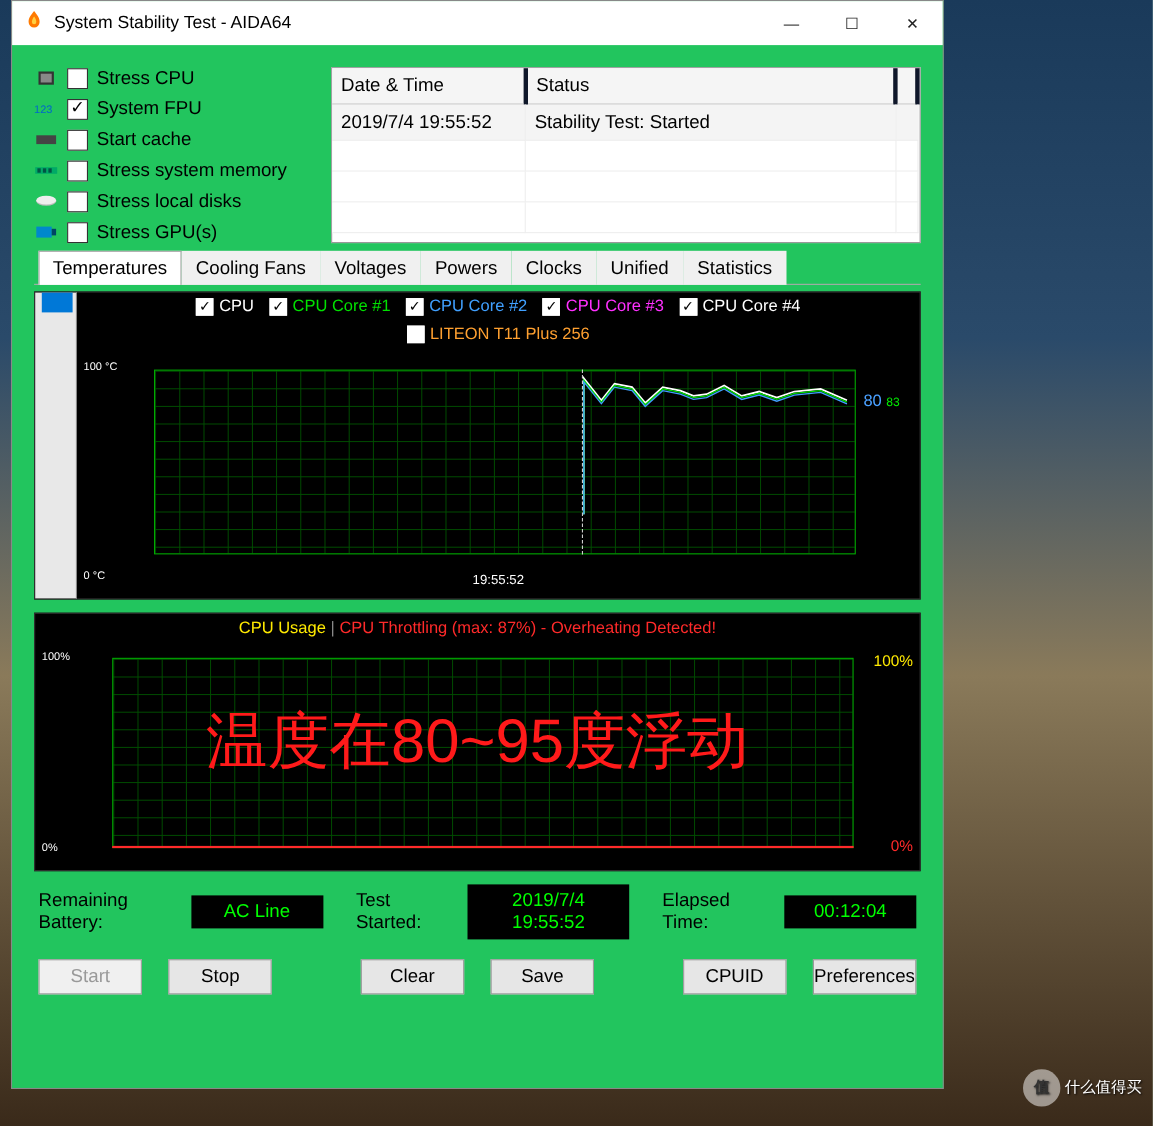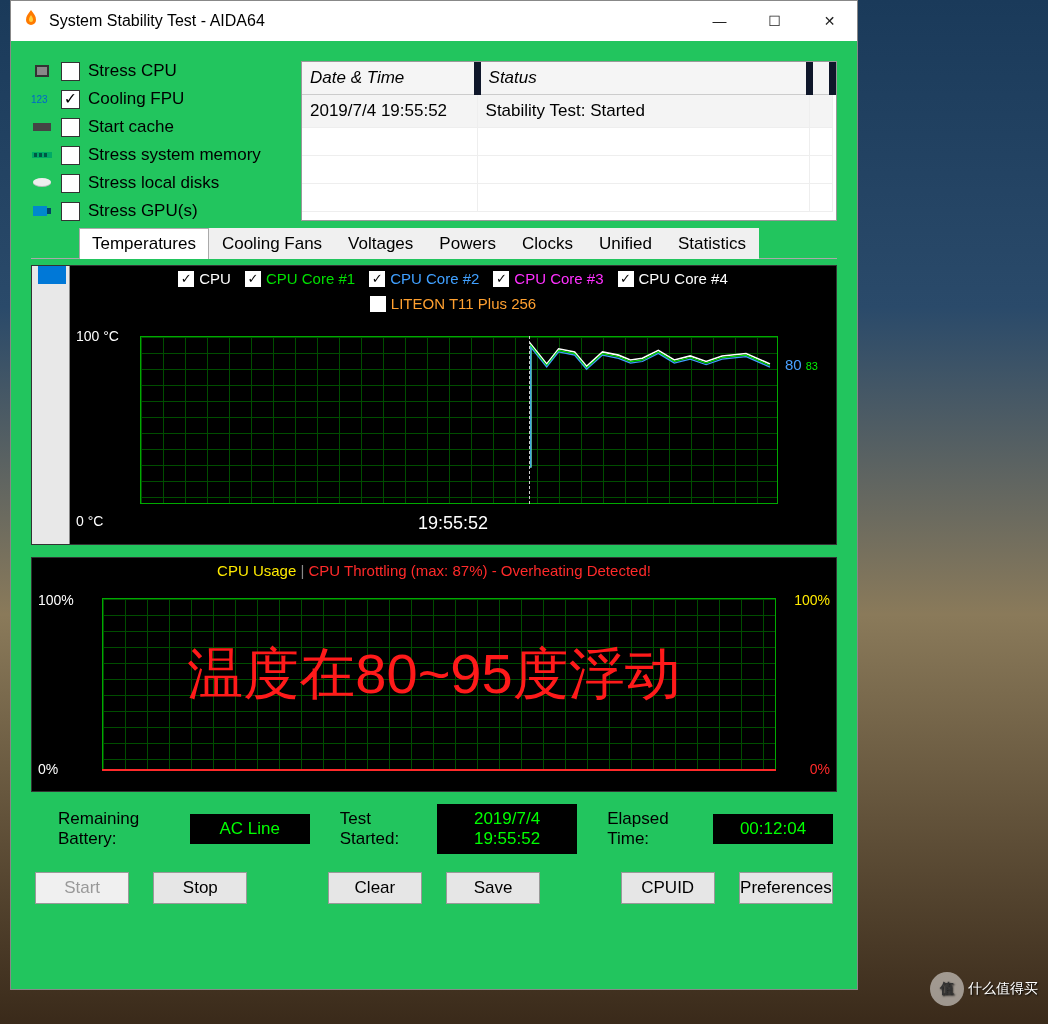--- a/index.html
+++ b/index.html
@@ -12,54 +12,54 @@
 .win-controls .btn { width:55px; height:40px; display:flex; align-items:center; justify-content:center; font-size:14px; color:#222; }
 .content { flex:1; padding:20px 20px 6px 20px; display:flex; flex-direction:column; gap:6px; }
 .top-row { display:flex; gap:10px; }
 .stress-panel { width:260px; display:flex; flex-direction:column; gap:8px; }
 .stress-row { display:flex; align-items:center; gap:8px; font-size:17px; color:#000; }
 .chk { width:19px; height:19px; border:1px solid #333; display:inline-flex; align-items:center; justify-content:center; background:#fff; }
 .chk.checked::after { content:"✓"; font-size:16px; line-height:1; }
 .hw-icon { width:22px; height:16px; display:inline-block; }
 .log-table { flex:1; border:1px solid #999; background:#fff; font-size:17px; }
 .log-table table { width:100%; border-collapse:collapse; }
-.log-table th { text-align:left; font-weight:normal; padding:6px 8px; border-right:7px solid #0f172a; border-bottom:1px solid #ccc; background:#f5f5f5;font-style:italic; }
+.log-table th { text-align:left; font-weight:normal; padding:6px 8px; border-right:4px solid #0f172a; border-bottom:1px solid #ccc; background:#f5f5f5; }
 .log-table td { padding:6px 8px; border-right:1px solid #eee; border-bottom:1px solid #eee; background:#f4f4f4; }
 .log-table tr.empty td { height:28px; background:#fff; }
 .tabs { display:flex; border-bottom:1px solid #aaa; padding-left:4px; }
 .tab { padding:5px 12px; font-size:17px; border:1px solid transparent; border-bottom:none; position:relative; top:1px; background:#f0f0f0; }
-.tab.active { background:#fff; border-color:#aaa; z-index:2;margin-left:44px; }
+.tab.active { background:#fff; border-color:#aaa; z-index:2; }
 .graphs { display:flex; flex-direction:column; gap:12px; }
 .graph-box { background:#000; border:1px solid #333; position:relative; height:280px; display:flex; }
 .graph-box.usage { height:235px; }
 .slider { width:38px; background:#e8e8e8; border-right:1px solid #888; position:relative; }
 .slider-thumb { position:absolute; left:6px; top:0; width:28px; height:18px; background:#0078d7; }
 .graph-inner { flex:1; position:relative; color:#fff; font-size:14px; }
 .legend-row { display:flex; gap:14px; justify-content:center; padding:4px 0; font-size:15px; flex-wrap:wrap; align-items:center; }
 .legend-item { display:inline-flex; align-items:center; gap:5px; }
 .legend-item .lchk { width:16px; height:16px; border:1px solid #fff; background:#fff; display:inline-flex; align-items:center; justify-content:center; }
 .legend-item .lchk::after { content:"✓"; color:#000; font-size:13px; }
 .legend-item .lchk.empty::after { content:""; }
 .legend-item .lchk.empty { background:#fff; }
-.axis-left { position:absolute; left:6px; font-size:14px; color:#fff; }
+.axis-left { position:absolute; left:6px; font-size:10px; color:#fff; }
 .grid-area { position:absolute; left:70px; right:58px; top:70px; bottom:40px; }
 .usage .grid-area { left:70px; right:60px; top:40px; bottom:20px; }
 .grid-area .grid-bg { position:absolute; inset:0; background-image:linear-gradient(#004d00 1px,transparent 1px),linear-gradient(90deg,#004d00 1px,transparent 1px); background-size:22px 16px; border:1px solid #0a0; }
 .temp-marker { position:absolute; color:#4aa0ff; font-size:15px; right:-40px; top:12%; }
 .usage-title { text-align:center; font-size:15px; padding:4px; }
 .usage-title .yel { color:#ffea00; }
 .usage-title .red { color:#ff2a2a; }
 .red-overlay { position:absolute; left:50%; top:50%; transform:translate(-50%,-50%); font-size:56px; color:#ff1a1a; font-family:"SimHei","Microsoft YaHei",sans-serif; white-space:nowrap; pointer-events:none; font-weight:400; }
-.status-bars { display:flex; gap:30px; align-items:center; padding:6px 4px; font-size:17px; justify-content:space-between;margin-left:23px; }
+.status-bars { display:flex; gap:30px; align-items:center; padding:6px 4px; font-size:17px; justify-content:space-between; }
 .status-bars .lab { color:#000; }
 .status-box { background:#000; padding:5px 22px; font-size:17px; color:#0f0; min-width:120px; text-align:center; }
 .bottom-buttons { display:flex; gap:24px; padding:6px 4px 8px; }
 .btn-rect { width:116px; height:32px; background:#e6e6e6; border:1px solid #999; font-size:17px; display:flex; align-items:center; justify-content:center; }
 .btn-rect.disabled { color:#999; background:#f0f0f0; }
-.time-label { position:absolute; bottom:10px; left:50%; transform:translateX(-50%); color:#fff; font-size:18px; }
+.time-label { position:absolute; bottom:10px; left:50%; transform:translateX(-50%); color:#fff; font-size:12px; }
 .vert-dash { position:absolute; left:61%; top:0; bottom:0; border-left:1px dashed #ccc; }
 .wave-svg { position:absolute; left:0; right:0; top:0; bottom:0; }
 .axis-right { position:absolute; right:6px; font-size:14px; }
 .watermark { position:absolute; right:10px; bottom:18px; color:#fff; font-size:14px; text-shadow:1px 1px 2px #000; font-family:"Microsoft YaHei"; }
 .watermark .circ { display:inline-flex; width:34px; height:34px; border-radius:50%; background:rgba(255,255,255,0.5); align-items:center; justify-content:center; font-size:14px; color:#333; margin-right:4px; font-weight:bold; }
 </style>
 </head>
 <body>
 
 <div class="window">
@@ -87,21 +87,21 @@
                 <rect x="6" y="4" width="10" height="8" fill="#888"></rect>
               </svg></span>
           <span class="chk"></span>
           <span>Stress CPU</span>
         </div>
         <div class="stress-row">
           <span class="hw-icon"><svg width="22" height="16">
                 <text x="0" y="12" font-size="10" fill="#06c">123</text>
               </svg></span>
           <span class="chk checked"></span>
-          <span>Cooling FPU</span>
+          <span>System FPU</span>
         </div>
         <div class="stress-row">
           <span class="hw-icon"><svg width="22" height="16">
                 <rect x="2" y="4" width="18" height="8" fill="#444"></rect>
               </svg></span>
           <span class="chk"></span>
           <span>Start cache</span>
         </div>
         <div class="stress-row">
           <span class="hw-icon"><svg width="22" height="16">

